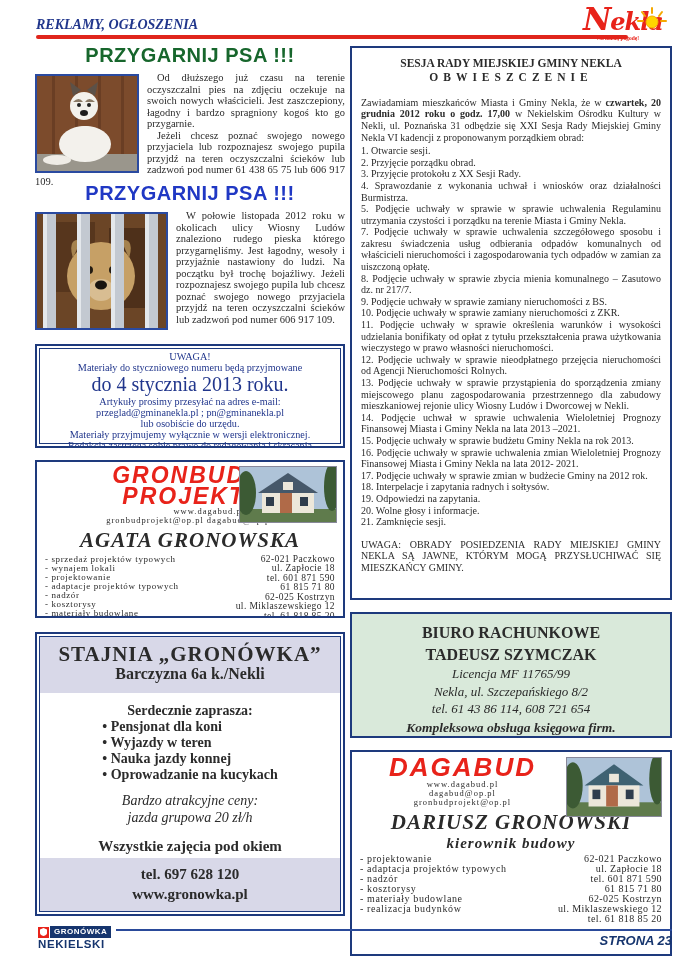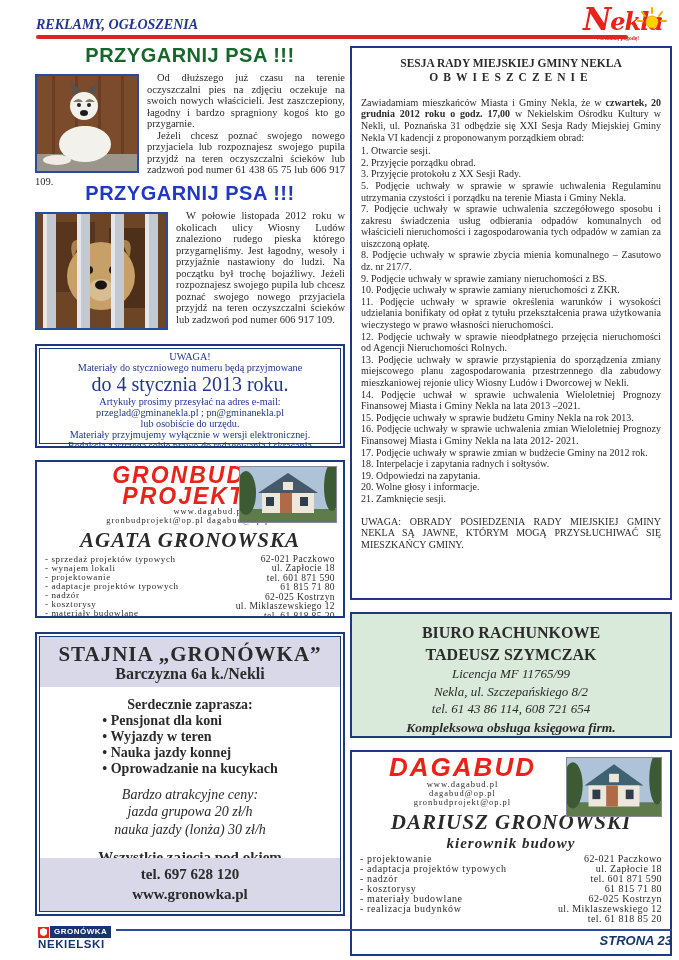--- a/index.html
+++ b/index.html
@@ -50,21 +50,21 @@
             text-align:center;letter-spacing:1px;}
   .svc-row{display:flex;font-size:9px;line-height:1.0;margin-top:2px;}
   .svc-list{flex:1.25;letter-spacing:.6px;}
   .svc-addr{flex:1;text-align:right;font-size:9.5px;letter-spacing:.4px;}
   .housephoto{position:absolute;overflow:hidden;border:1px solid #889;}
 
   
   .stajnia{left:35px;top:632px;width:310px;height:284px;padding:3px;}
   .band{background:var(--lav);text-align:center;}
   .st-title{font-size:21px;font-weight:bold;letter-spacing:1px;line-height:1.05;padding-top:6px;}
-  .st-sub{font-size:16px;font-weight:bold;line-height:1.1;padding-bottom:4px;}
+  .st-sub{font-size:16px;font-weight:bold;line-height:1.1;padding-bottom:10px;}
   .st-body{text-align:center;font-size:14px;}
   .st-invite{font-weight:bold;margin-top:10px;}
   .st-bullets{display:inline-block;text-align:left;font-weight:bold;}
   .st-bullets div::before{content:"• ";}
   .st-prices{font-style:italic;margin-top:9px;line-height:1.25;}
   .st-note{font-weight:bold;font-size:15px;margin-top:10px;line-height:1.2;padding:0 20px;}
   .st-foot{position:absolute;left:3px;right:3px;bottom:3px;background:var(--lav);
            text-align:center;font-weight:bold;font-size:15px;line-height:1.3;padding:7px 0;}
 
   
@@ -247,37 +247,37 @@
     <div class="st-invite">Serdecznie zaprasza:</div>
     <div class="st-bullets">
       <div>Pensjonat dla koni</div>
       <div>Wyjazdy w teren</div>
       <div>Nauka jazdy konnej</div>
       <div>Oprowadzanie na kucykach</div>
     </div>
     <div class="st-prices">
       <div>Bardzo atrakcyjne ceny:</div>
       <div>jazda grupowa 20 zł/h</div>
-      <div>nauka jazdy (lonża) 30 zł/h</div>
     </div>
     <div class="st-note">Wszystkie zajęcia pod okiem wykwalifikowanego instruktora.</div>
   </div>
   <div class="st-foot">
     <div>tel. 697 628 120</div>
     <div>www.gronowka.pl</div>
   </div>
 </div>
 
 <div class="box session">
   <div class="s-title">SESJA RADY MIEJSKIEJ GMINY NEKLA</div>
   <div class="s-title spaced">OBWIESZCZENIE</div>
   <p class="s-text intro"><span>Zawiadamiam mieszkańców Miasta i Gminy Nekla, że w </span><b>czwartek, 20 grudnia 2012 roku o godz. 17,00</b><span> w Nekielskim Ośrodku Kultury w Nekli, ul. Poznańska 31 odbędzie się XXI Sesja Rady Miejskiej Gminy Nekla VI kadencji z proponowanym porządkiem obrad:</span></p>
   <div class="s-text">1. Otwarcie sesji.</div>
   <div class="s-text">2. Przyjęcie porządku obrad.</div>
   <div class="s-text">3. Przyjęcie protokołu z XX Sesji Rady.</div>
+  <div class="s-text">4. Sprawozdanie z wykonania uchwał i wniosków oraz działalności Burmistrza.</div>
   <div class="s-text">5. Podjęcie uchwały w sprawie w sprawie uchwalenia Regulaminu utrzymania czystości i porządku na terenie Miasta i Gminy Nekla.</div>
   <div class="s-text">7. Podjęcie uchwały w sprawie uchwalenia szczegółowego sposobu i zakresu świadczenia usług odbierania odpadów komunalnych od właścicieli nieruchomości i zagospodarowania tych odpadów w zamian za uiszczoną opłatę.</div>
   <div class="s-text">8. Podjęcie uchwały w sprawie zbycia mienia komunalnego – Zasutowo dz. nr 217/7.</div>
   <div class="s-text">9. Podjęcie uchwały w sprawie zamiany nieruchomości z BS.</div>
   <div class="s-text">10. Podjęcie uchwały w sprawie zamiany nieruchomości z ZKR.</div>
   <div class="s-text">11. Podjęcie uchwały w sprawie określenia warunków i wysokości udzielania bonifikaty od opłat z tytułu przekształcenia prawa użytkowania wieczystego w prawo własności nieruchomości.</div>
   <div class="s-text">12. Podjęcie uchwały w sprawie nieodpłatnego przejęcia nieruchomości od Agencji Nieruchomości Rolnych.</div>
   <div class="s-text">13. Podjęcie uchwały w sprawie przystąpienia do sporządzenia zmiany miejscowego planu zagospodarowania przestrzennego dla zabudowy mieszkaniowej rejonie ulicy Wiosny Ludów i Dworcowej w Nekli.</div>
   <div class="s-text">14. Podjęcie uchwał w sprawie uchwalenia Wieloletniej Prognozy Finansowej Miasta i Gminy Nekla na lata 2013 –2021.</div>
   <div class="s-text">15. Podjęcie uchwały w sprawie budżetu Gminy Nekla na rok 2013.</div>

